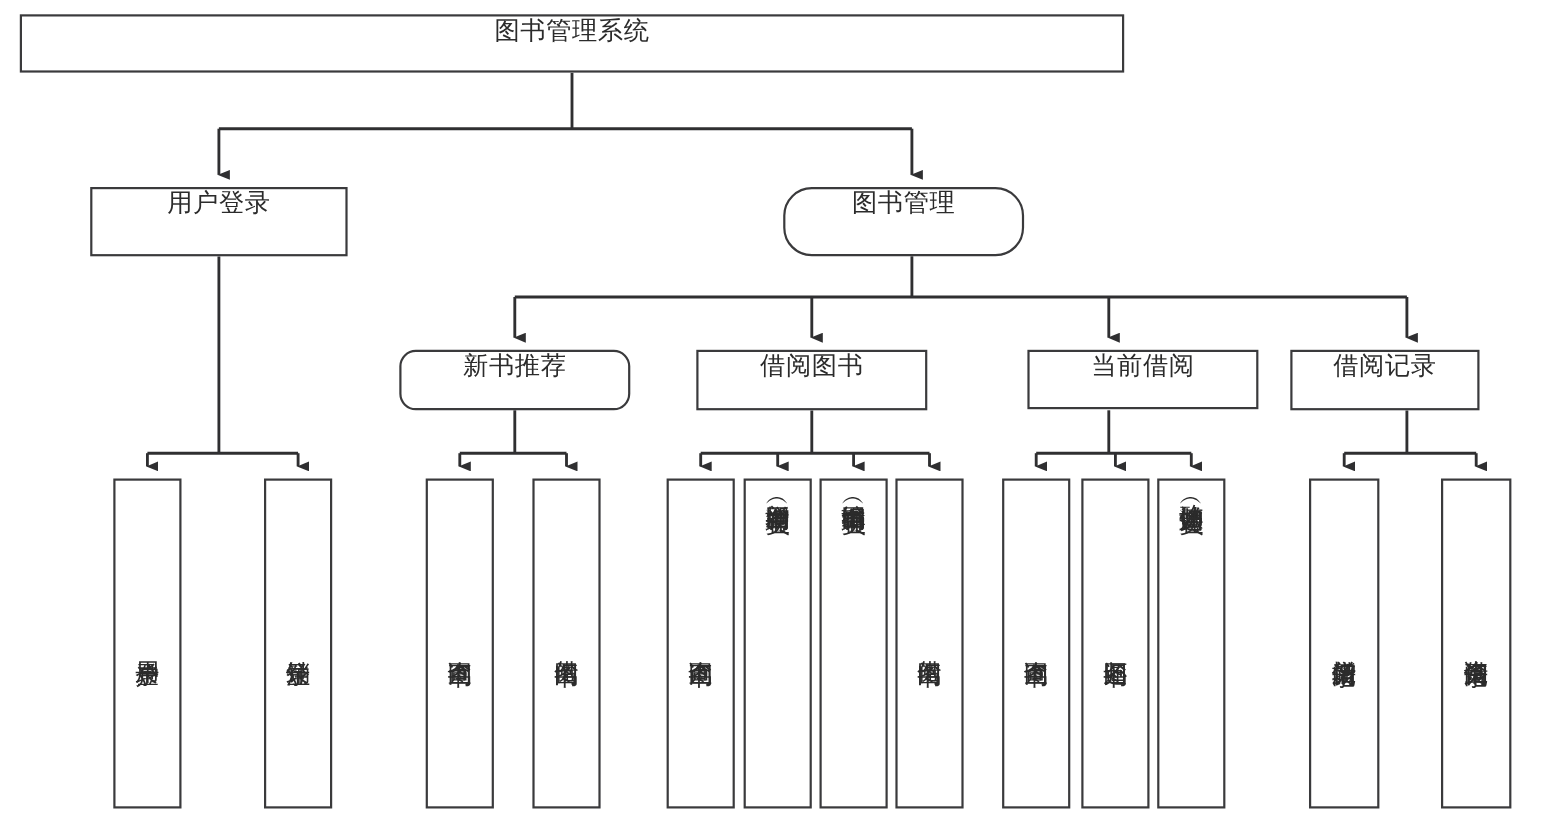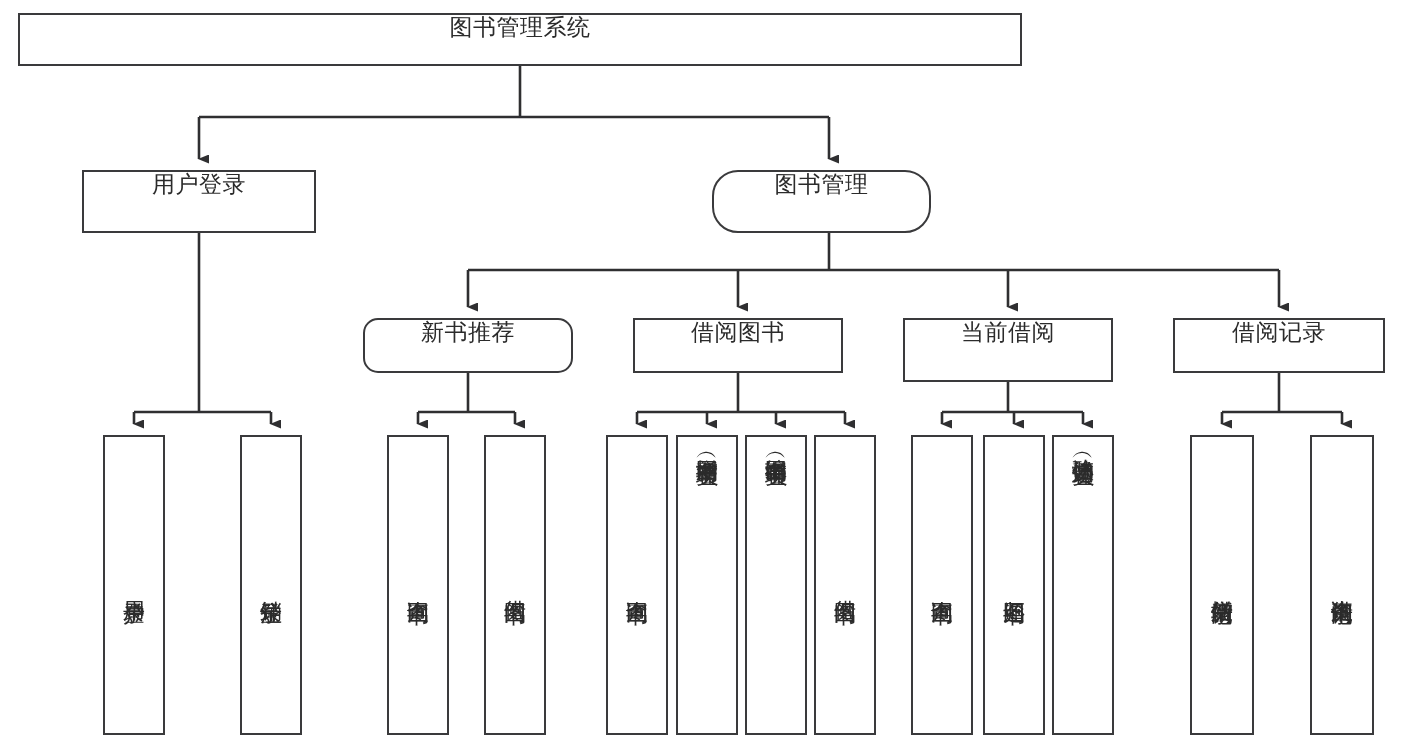--- a/index.html
+++ b/index.html
@@ -134,24 +134,24 @@
       </div>
       <div class="node-box" style="left: 712px; top: 170px; width: 219px; height: 63px; border-radius: 26px;">
         <span class="node-label-h">图书管理</span>
       </div>
       <div class="node-box" style="left: 363px; top: 318px; width: 210px; height: 55px; border-radius: 15px;">
         <span class="node-label-h">新书推荐</span>
       </div>
       <div class="node-box" style="left: 633px; top: 318px; width: 210px; height: 55px;">
         <span class="node-label-h">借阅图书</span>
       </div>
-      <div class="node-box" style="left: 903px; top: 318px; width: 210px; height: 64px;">
+      <div class="node-box" style="left: 934px; top: 318px; width: 210px; height: 54px;">
         <span class="node-label-h">当前借阅</span>
       </div>
-      <div class="node-box" style="left: 1173px; top: 318px; width: 212px; height: 55px;">
+      <div class="node-box" style="left: 1173px; top: 318px; width: 172px; height: 55px;">
         <span class="node-label-h">借阅记录</span>
       </div>
       <div class="node-box leaf centered" style="left: 103px; top: 435px; width: 62px; height: 300px;">
         <span class="node-label-v">用户登录</span>
       </div>
       <div class="node-box leaf centered" style="left: 240px; top: 435px; width: 62px; height: 300px;">
         <span class="node-label-v">注销登录</span>
       </div>
       <div class="node-box leaf centered" style="left: 387px; top: 435px; width: 62px; height: 300px;">
         <span class="node-label-v">查询图书</span>

